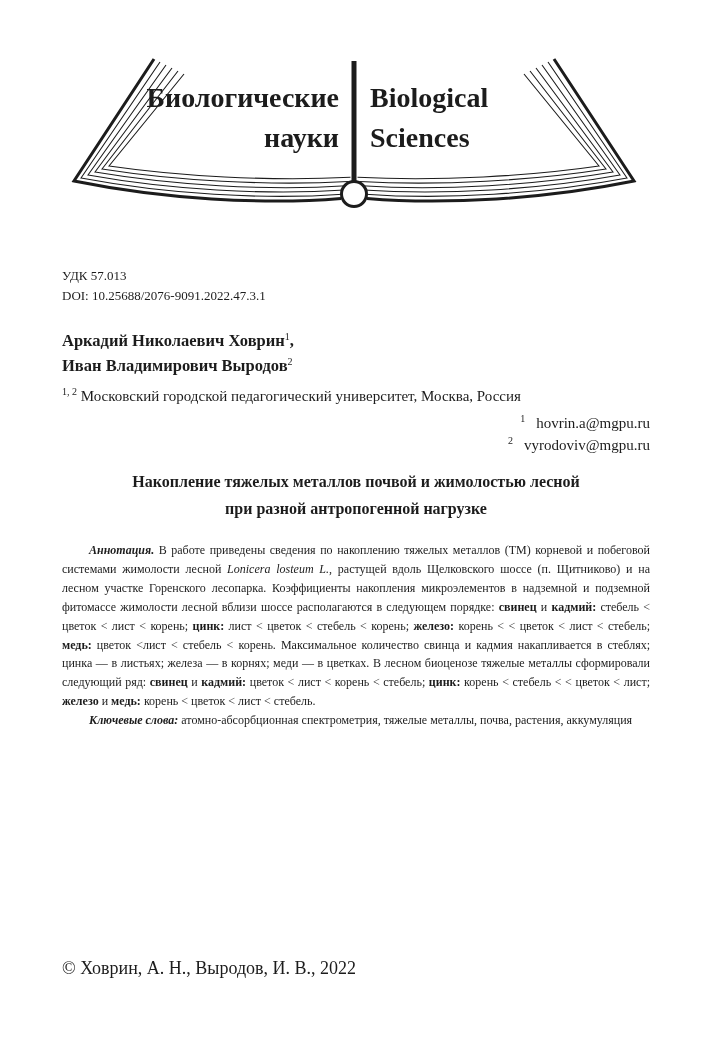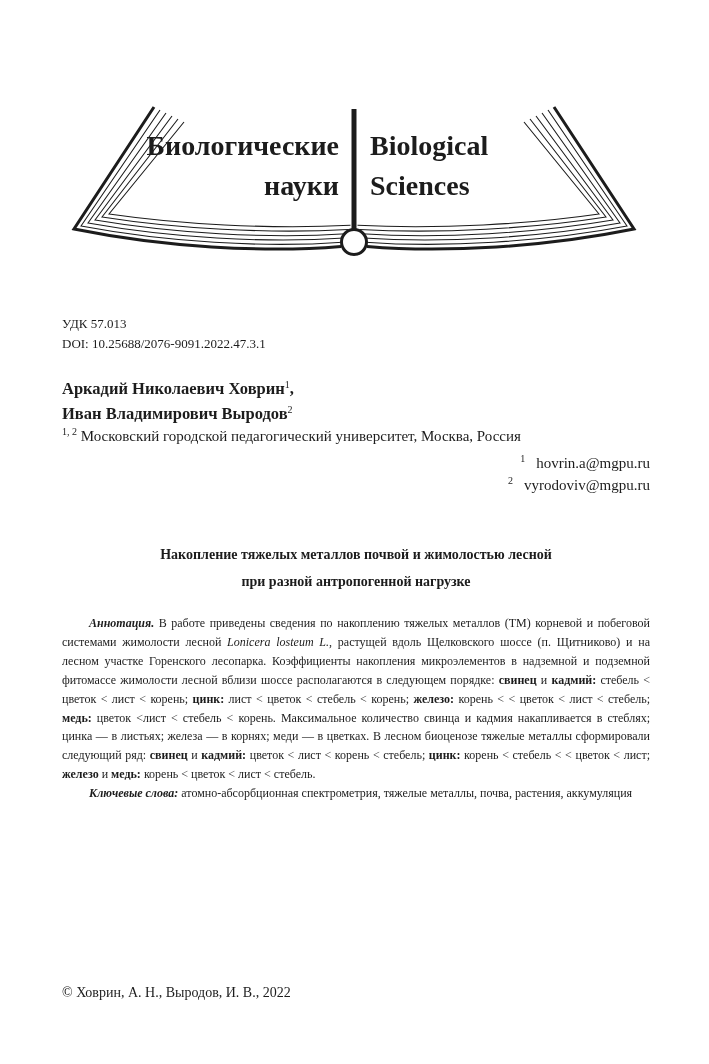--- a/index.html
+++ b/index.html
@@ -9,59 +9,59 @@
     height: 1064px;
     margin: 0 auto;
     background: #ffffff;
     font-family: "Liberation Serif", serif;
     color: #1c1c1c;
     overflow: hidden;
   }
   .content { padding: 0 59px 0 62px; }
 
   
-  .logo-wrap { padding-top: 103px; margin-left: 6px; width: 572px; }
+  .logo-wrap { padding-top: 55px; margin-left: 6px; width: 572px; }
   .logo-wrap svg { display: block; }
   .logo-text { font-family: "Liberation Serif", serif; font-weight: bold; }
 
   
   .meta { margin-top: 57px; font-size: 13px; line-height: 20px; }
 
   
   .authors { margin-top: 22px; font-size: 16.5px; font-weight: bold; line-height: 25px; }
   .authors sup { font-size: 10px; font-weight: normal; line-height: 0; }
 
   
-  .affiliation { font-size: 15px; line-height: 20px; }
+  .affiliation { margin-top: 8px; font-size: 15px; line-height: 20px; }
   .affiliation sup, .email-row sup { font-size: 10px; line-height: 0; }
   .emails { margin-top: 6px; font-size: 15px; text-align: right; }
   .email-row { line-height: 22px; }
   .email-row .addr { margin-left: 11px; }
 
   
   .article-title {
-    margin-top: 45px;
+    margin-top: 12px;
     text-align: center;
     font-weight: bold;
-    font-size: 14px;
+    font-size: 16px;
     line-height: 27px;
   }
 
   
   .abstract { margin-top: 19px; font-size: 12px; line-height: 18.9px; text-align: justify; }
   .abstract p { margin: 0; text-indent: 27px; }
   .abstract .b { font-weight: bold; }
   .abstract .i { font-style: italic; }
 
   
   .copyright {
     position: absolute;
     left: 62px;
-    top: 985px;
-    font-size: 14px;
+    top: 958px;
+    font-size: 18px;
   }
 </style>
 </head>
 <body>
 
 <div class="page">
   <div class="content">
 
     <div class="logo-wrap">
       <svg width="572" height="154" viewBox="0 0 572 154">

